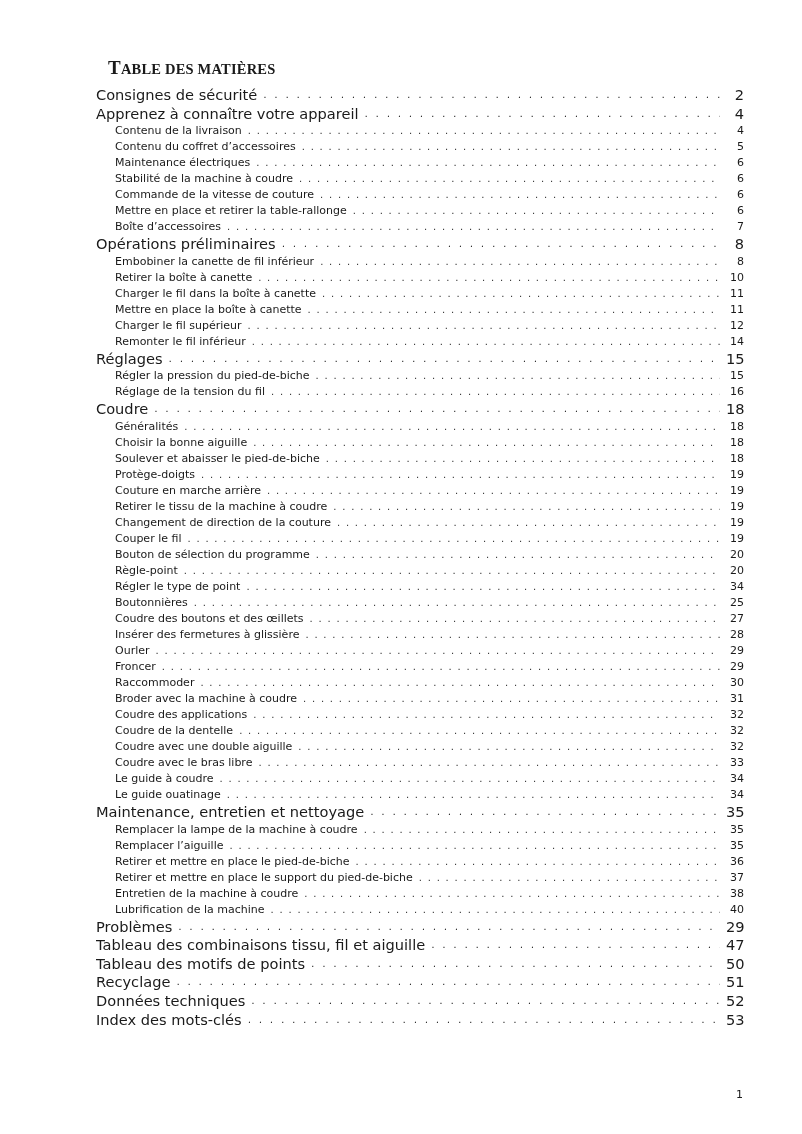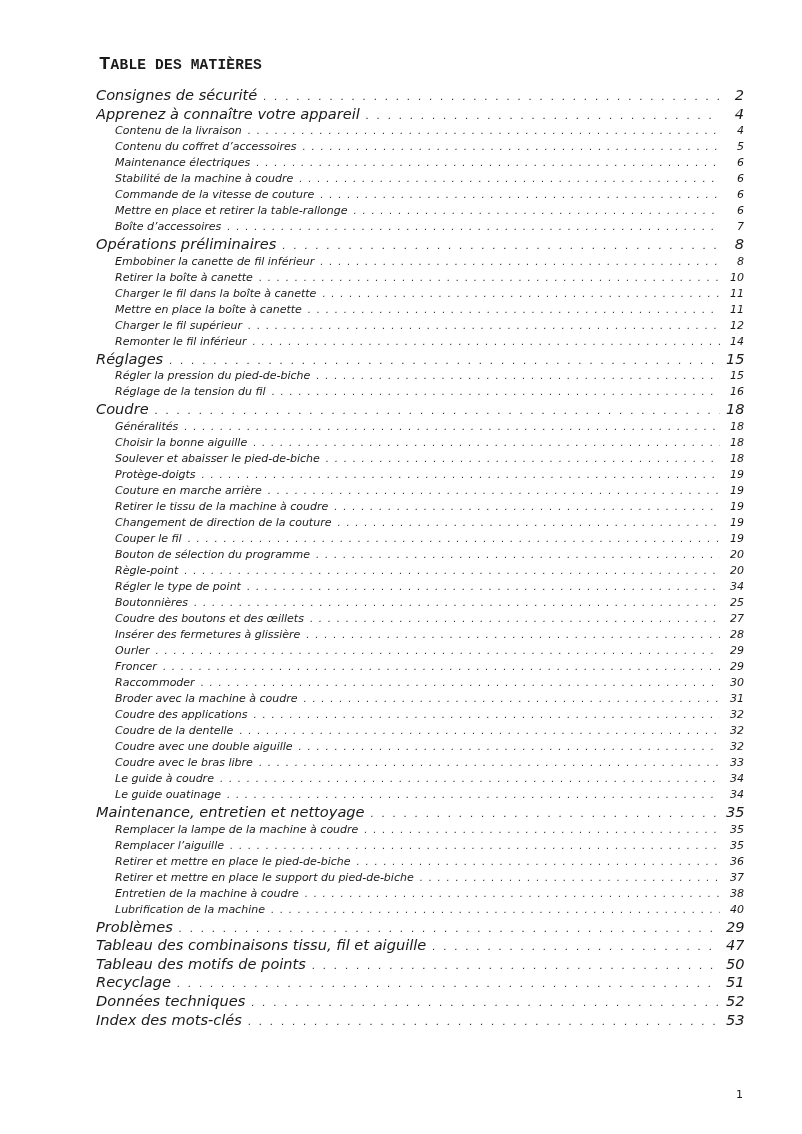--- a/index.html
+++ b/index.html
@@ -1,23 +1,23 @@
 <!DOCTYPE html>
 <html><head>
 <meta charset="utf-8">
 <style>
   html, body { margin: 0; padding: 0; background: #ffffff; }
   body { width: 802px; height: 1134px; position: relative; overflow: hidden;
          font-family: "DejaVu Sans", sans-serif; color: #1a1a1a; }
   .page { position: absolute; left: 96px; top: 52px; width: 648px; }
-  .title { font-family: Liberation Mono, monospace; font-weight: bold; font-size: 19px;
-           letter-spacing: 0.2px; margin: 0 0 10px 3px; height: 24px; line-height: 24px; }
+  .title { font-family: Liberation Serif, serif; font-weight: bold; font-size: 19px;
+           letter-spacing: 0.2px; margin: 0 0 10px 12px; height: 24px; line-height: 32px; }
   .title .sc { font-size: 14.5px; }
   .toc { list-style: none; margin: 0; padding: 0; }
-  .row { display: flex; align-items: flex-start; white-space: nowrap; overflow: hidden; font-style: italic; }
+  .row { display: flex; align-items: flex-end; white-space: nowrap; overflow: hidden; }
   .row.l1 { font-size: 14.6px; height: 18.6px; line-height: 18.6px; }
   .row.l2 { font-size: 11px; height: 16px; line-height: 16px; padding-left: 19px; }
   .row .label { flex: 0 0 auto; padding-right: 6px; }
   .row .leader { flex: 1 1 auto; overflow: hidden; color: #333; letter-spacing: 0; }
   .row.l1 .leader::after { content: ". . . . . . . . . . . . . . . . . . . . . . . . . . . . . . . . . . . . . . . . . . . . . . . . . . . . . . . . . . . . . . . . . . . . . . . . . . . . . . . . . . . ."; font-size: 10.8px; letter-spacing: 2.1px; }
   .row.l2 .leader::after { content: ". . . . . . . . . . . . . . . . . . . . . . . . . . . . . . . . . . . . . . . . . . . . . . . . . . . . . . . . . . . . . . . . . . . . . . . . . . . . . . . . . . . . . . . . . . . . . . . . . . . . . ."; font-size: 10px; letter-spacing: 1.3px; }
   .row .pg { flex: 0 0 auto; text-align: right; padding-left: 6px; }
   .row.l1 .pg { width: 18px; }
   .row.l2 .pg { width: 18px; }
   .folio { position: absolute; left: 736px; top: 1088px; font-size: 11px; }

